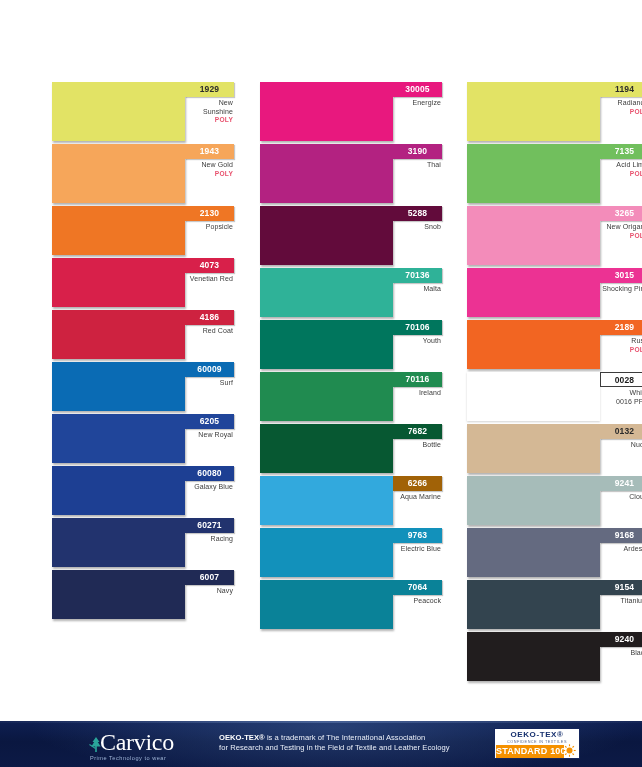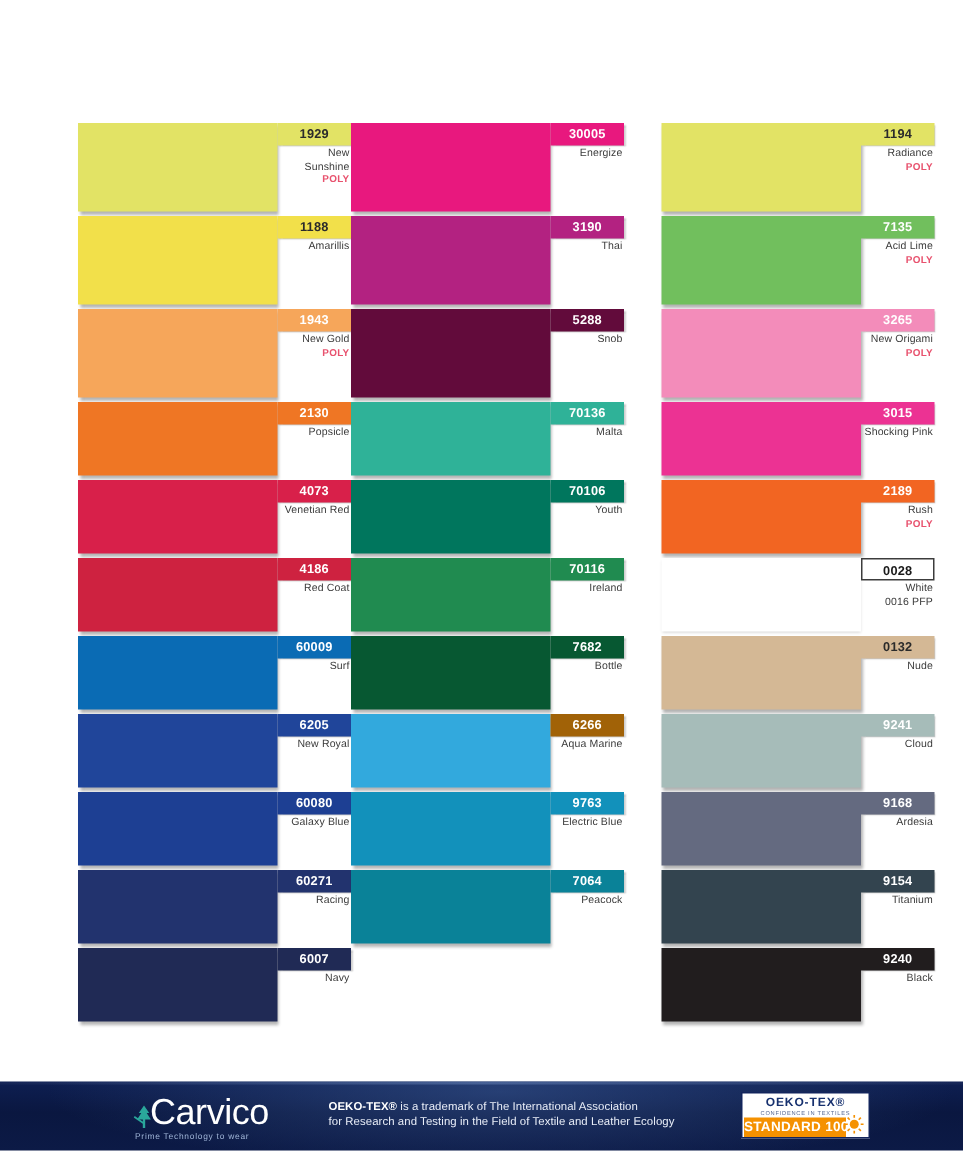--- a/index.html
+++ b/index.html
@@ -31,21 +31,21 @@
     width: 548px;
     height: 612px;
     display: flex;
     justify-content: flex-start;
   }
   .column {
     width: 182px;
     position: relative;
   }
   .column.col-0 { margin-left: 52px; }
-  .column.col-1 { }
+  .column.col-1 { margin-left: 26px; }
   .column.col-2 { margin-left: 25px; }
 
   .swatch-row {
     position: relative;
     width: 182px;
   }
 
   
   .chip {
     position: absolute;
@@ -143,21 +143,21 @@
     position: absolute;
     left: 0;
     top: 7px;
     width: 16px;
     height: 17px;
   }
   .logo-word {
     position: absolute;
     left: 12px;
     top: 0px;
-    font-family: Liberation Sans, sans-serif;
+    font-family: Liberation Serif, serif;
     font-size: 24px;
     line-height: 26px;
     color: #ffffff;
     letter-spacing: -0.3px;
   }
   .logo-tag {
     position: absolute;
     left: 2px;
     top: 26px;
     font-size: 5.6px;
@@ -235,27 +235,20 @@
 
   <div id="chart">
       <div class="column col-0">
         <div class="swatch-row" style="height: 62px;">
           <div class="chip" style="background: rgb(226, 227, 101); height: 59px;"></div>
           <div class="code-tab" style="background: rgb(226, 227, 101); color: rgb(43, 43, 43);">1929</div>
           <div class="meta">
             <div class="name">New</div>
             <div class="subname">Sunshine</div>
             <div class="poly">POLY</div>
-          </div>
-        </div>
-        <div class="swatch-row" style="height: 62px;">
-          <div class="chip" style="background: rgb(242, 224, 74); height: 59px;"></div>
-          <div class="code-tab" style="background: rgb(242, 224, 74); color: rgb(43, 43, 43);">1188</div>
-          <div class="meta">
-            <div class="name">Amarillis</div>
           </div>
         </div>
         <div class="swatch-row" style="height: 62px;">
           <div class="chip" style="background: rgb(246, 166, 90); height: 59px;"></div>
           <div class="code-tab" style="background: rgb(246, 166, 90); color: rgb(255, 255, 255);">1943</div>
           <div class="meta">
             <div class="name">New Gold</div>
             <div class="poly">POLY</div>
           </div>
         </div>

